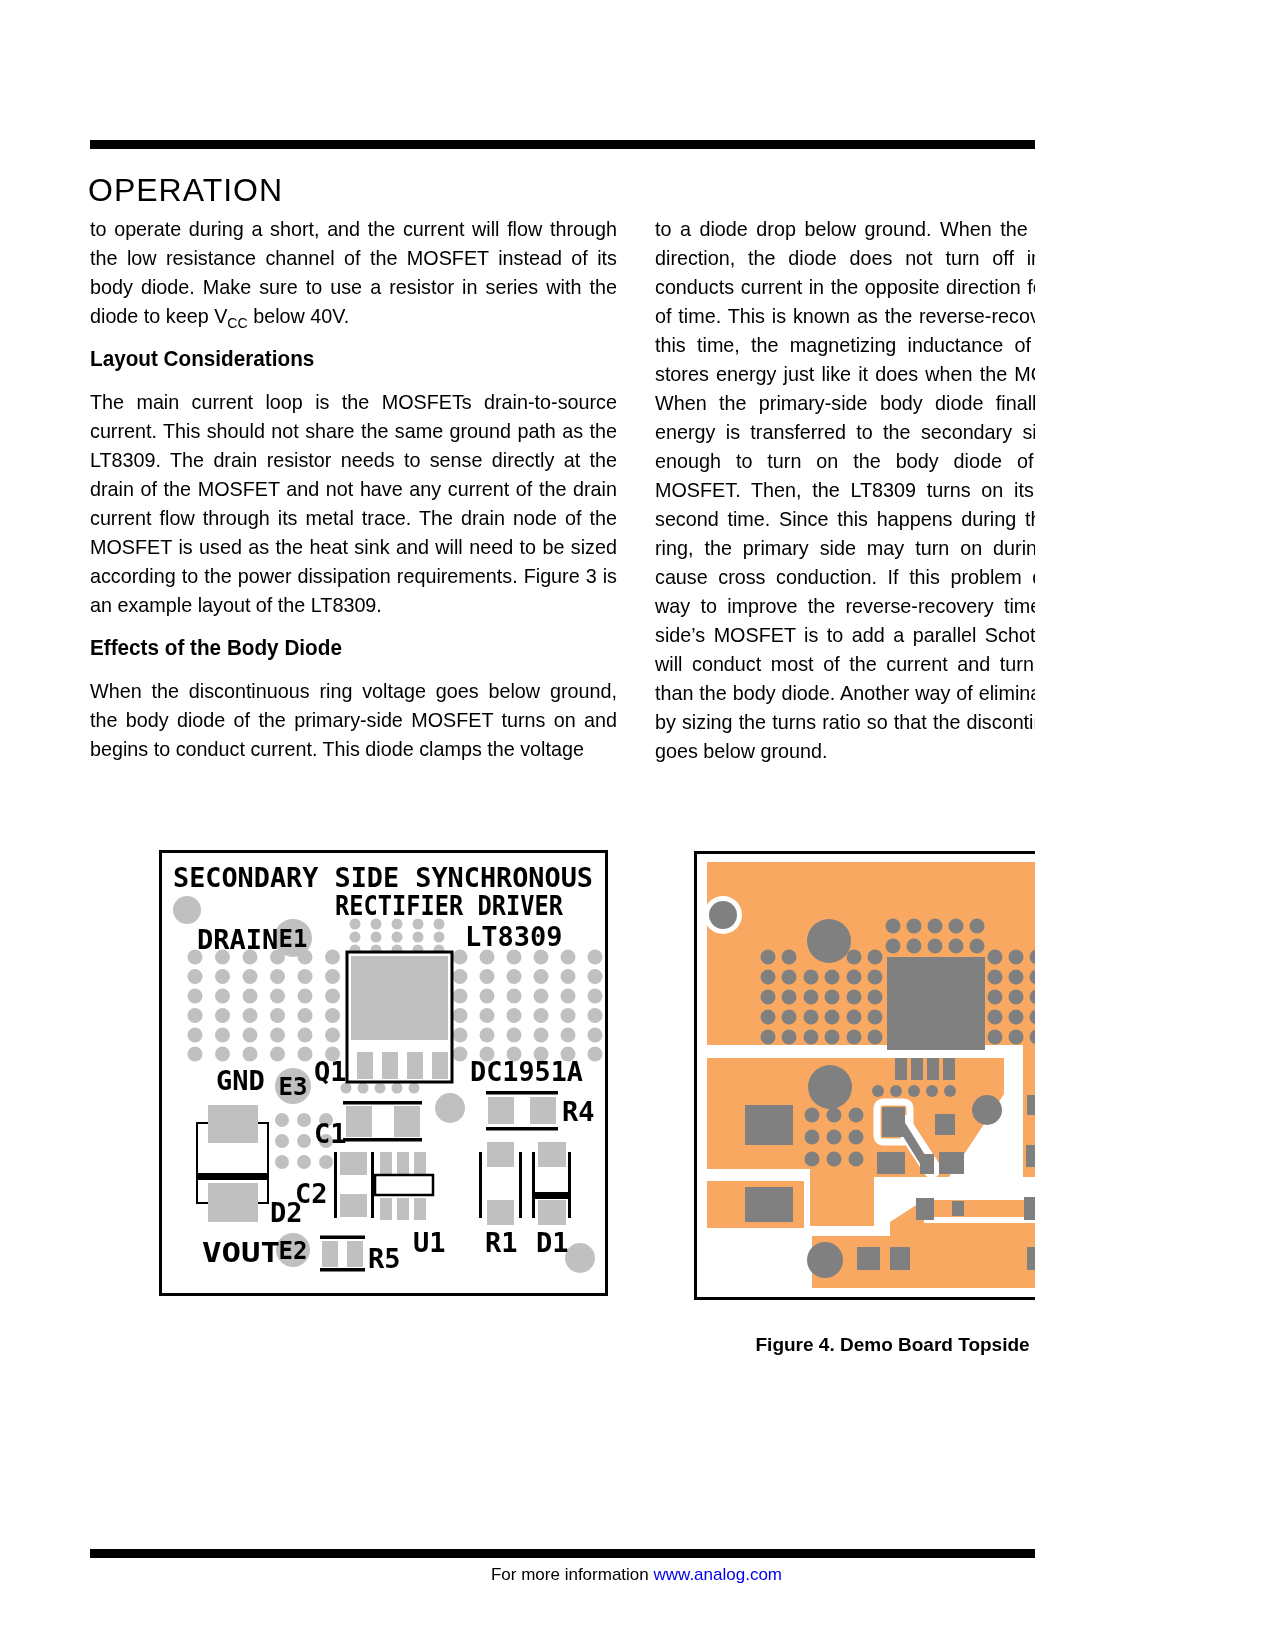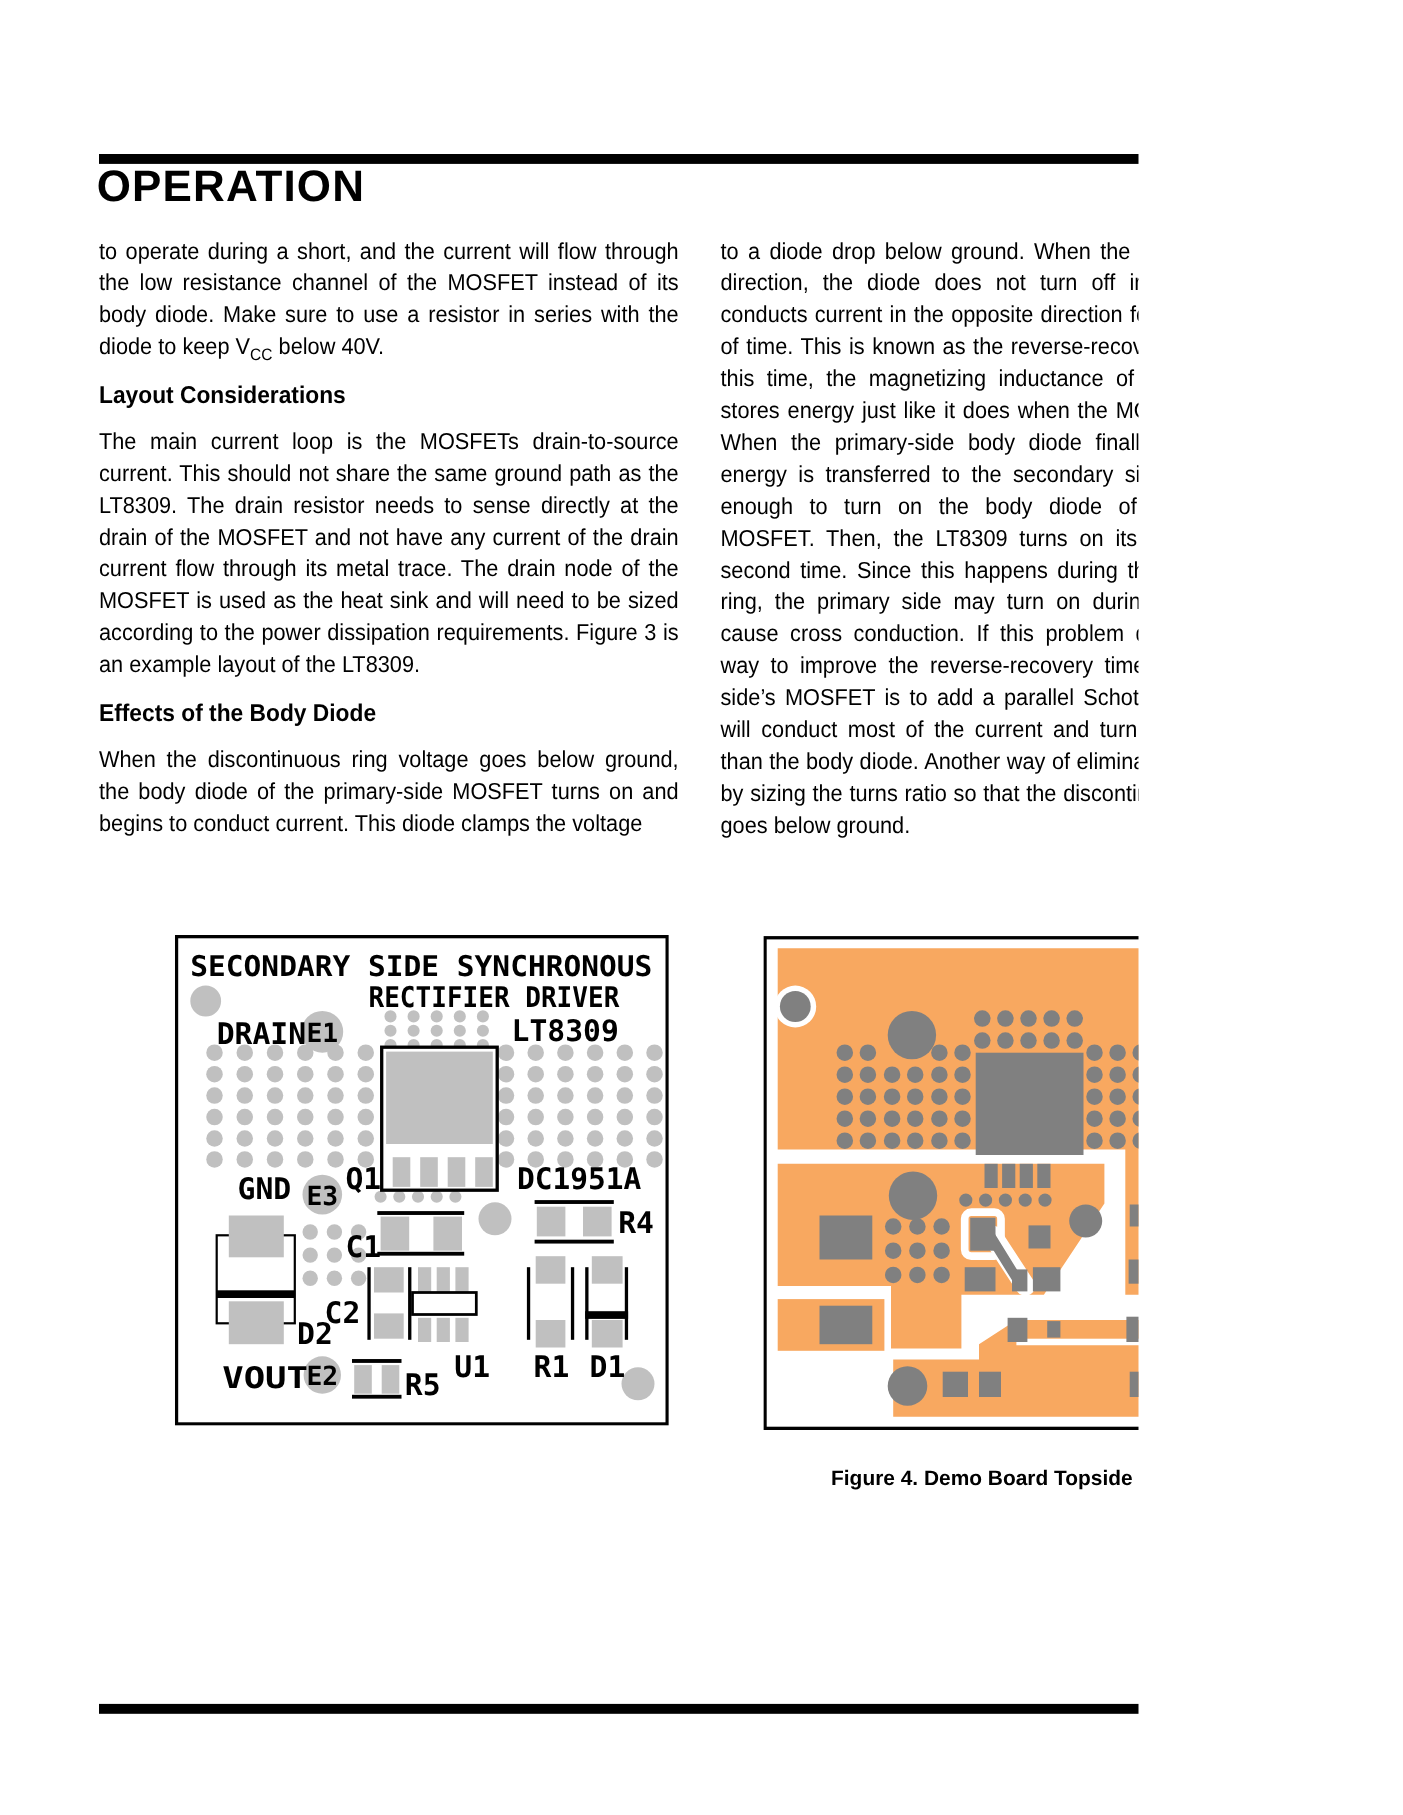--- a/index.html
+++ b/index.html
@@ -3,21 +3,21 @@
 <meta charset="utf-8">
 <style>
   html,body{margin:0;padding:0;background:#ffffff;}
   .page{position:relative;width:1035px;height:1650px;background:#fff;overflow:hidden;
         font-family:"Liberation Sans",sans-serif;color:#000;}
 
   
   .part-number{position:absolute;top:92px;left:883px;width:300px;text-align:right;
         font-size:42px;letter-spacing:1px;font-weight:400;}
   .header-rule{position:absolute;left:90px;top:140px;width:1093px;height:9px;background:#000;}
-  .section-title{position:absolute;left:88px;top:148px;font-size:40px;font-weight:bold;
+  .section-title{position:absolute;left:88px;top:172px;font-size:32px;font-weight:normal;
         letter-spacing:1px;}
 
   
   .col{position:absolute;top:214px;width:560px;transform:scaleX(0.941);transform-origin:0 0;
         font-size:21px;line-height:29px;text-align:justify;}
   .col-left{left:90px;}
   .col-right{left:655px;}
   .col p{margin:0;}
   .col h3{margin:16px 0 15px 0;font-size:22px;line-height:26px;font-weight:bold;text-align:left;}
   sub{font-size:15px;line-height:0;}
@@ -425,15 +425,19 @@
       <rect x="330" y="346" width="26" height="23"></rect>
       <rect x="258" y="350" width="12" height="15"></rect>
     </g>
   </svg>
   </div>
 
   <div class="caption caption4">Figure 4. Demo Board Topside Metal</div>
 
   <div class="rev">Rev. B</div>
   <div class="footer-rule"></div>
+  <div class="info-line">
+    <span>For more information</span>
+    <a href="#">www.analog.com</a>
+  </div>
   <div class="page-num">9</div>
 
 </div>
 
 </body></html>

